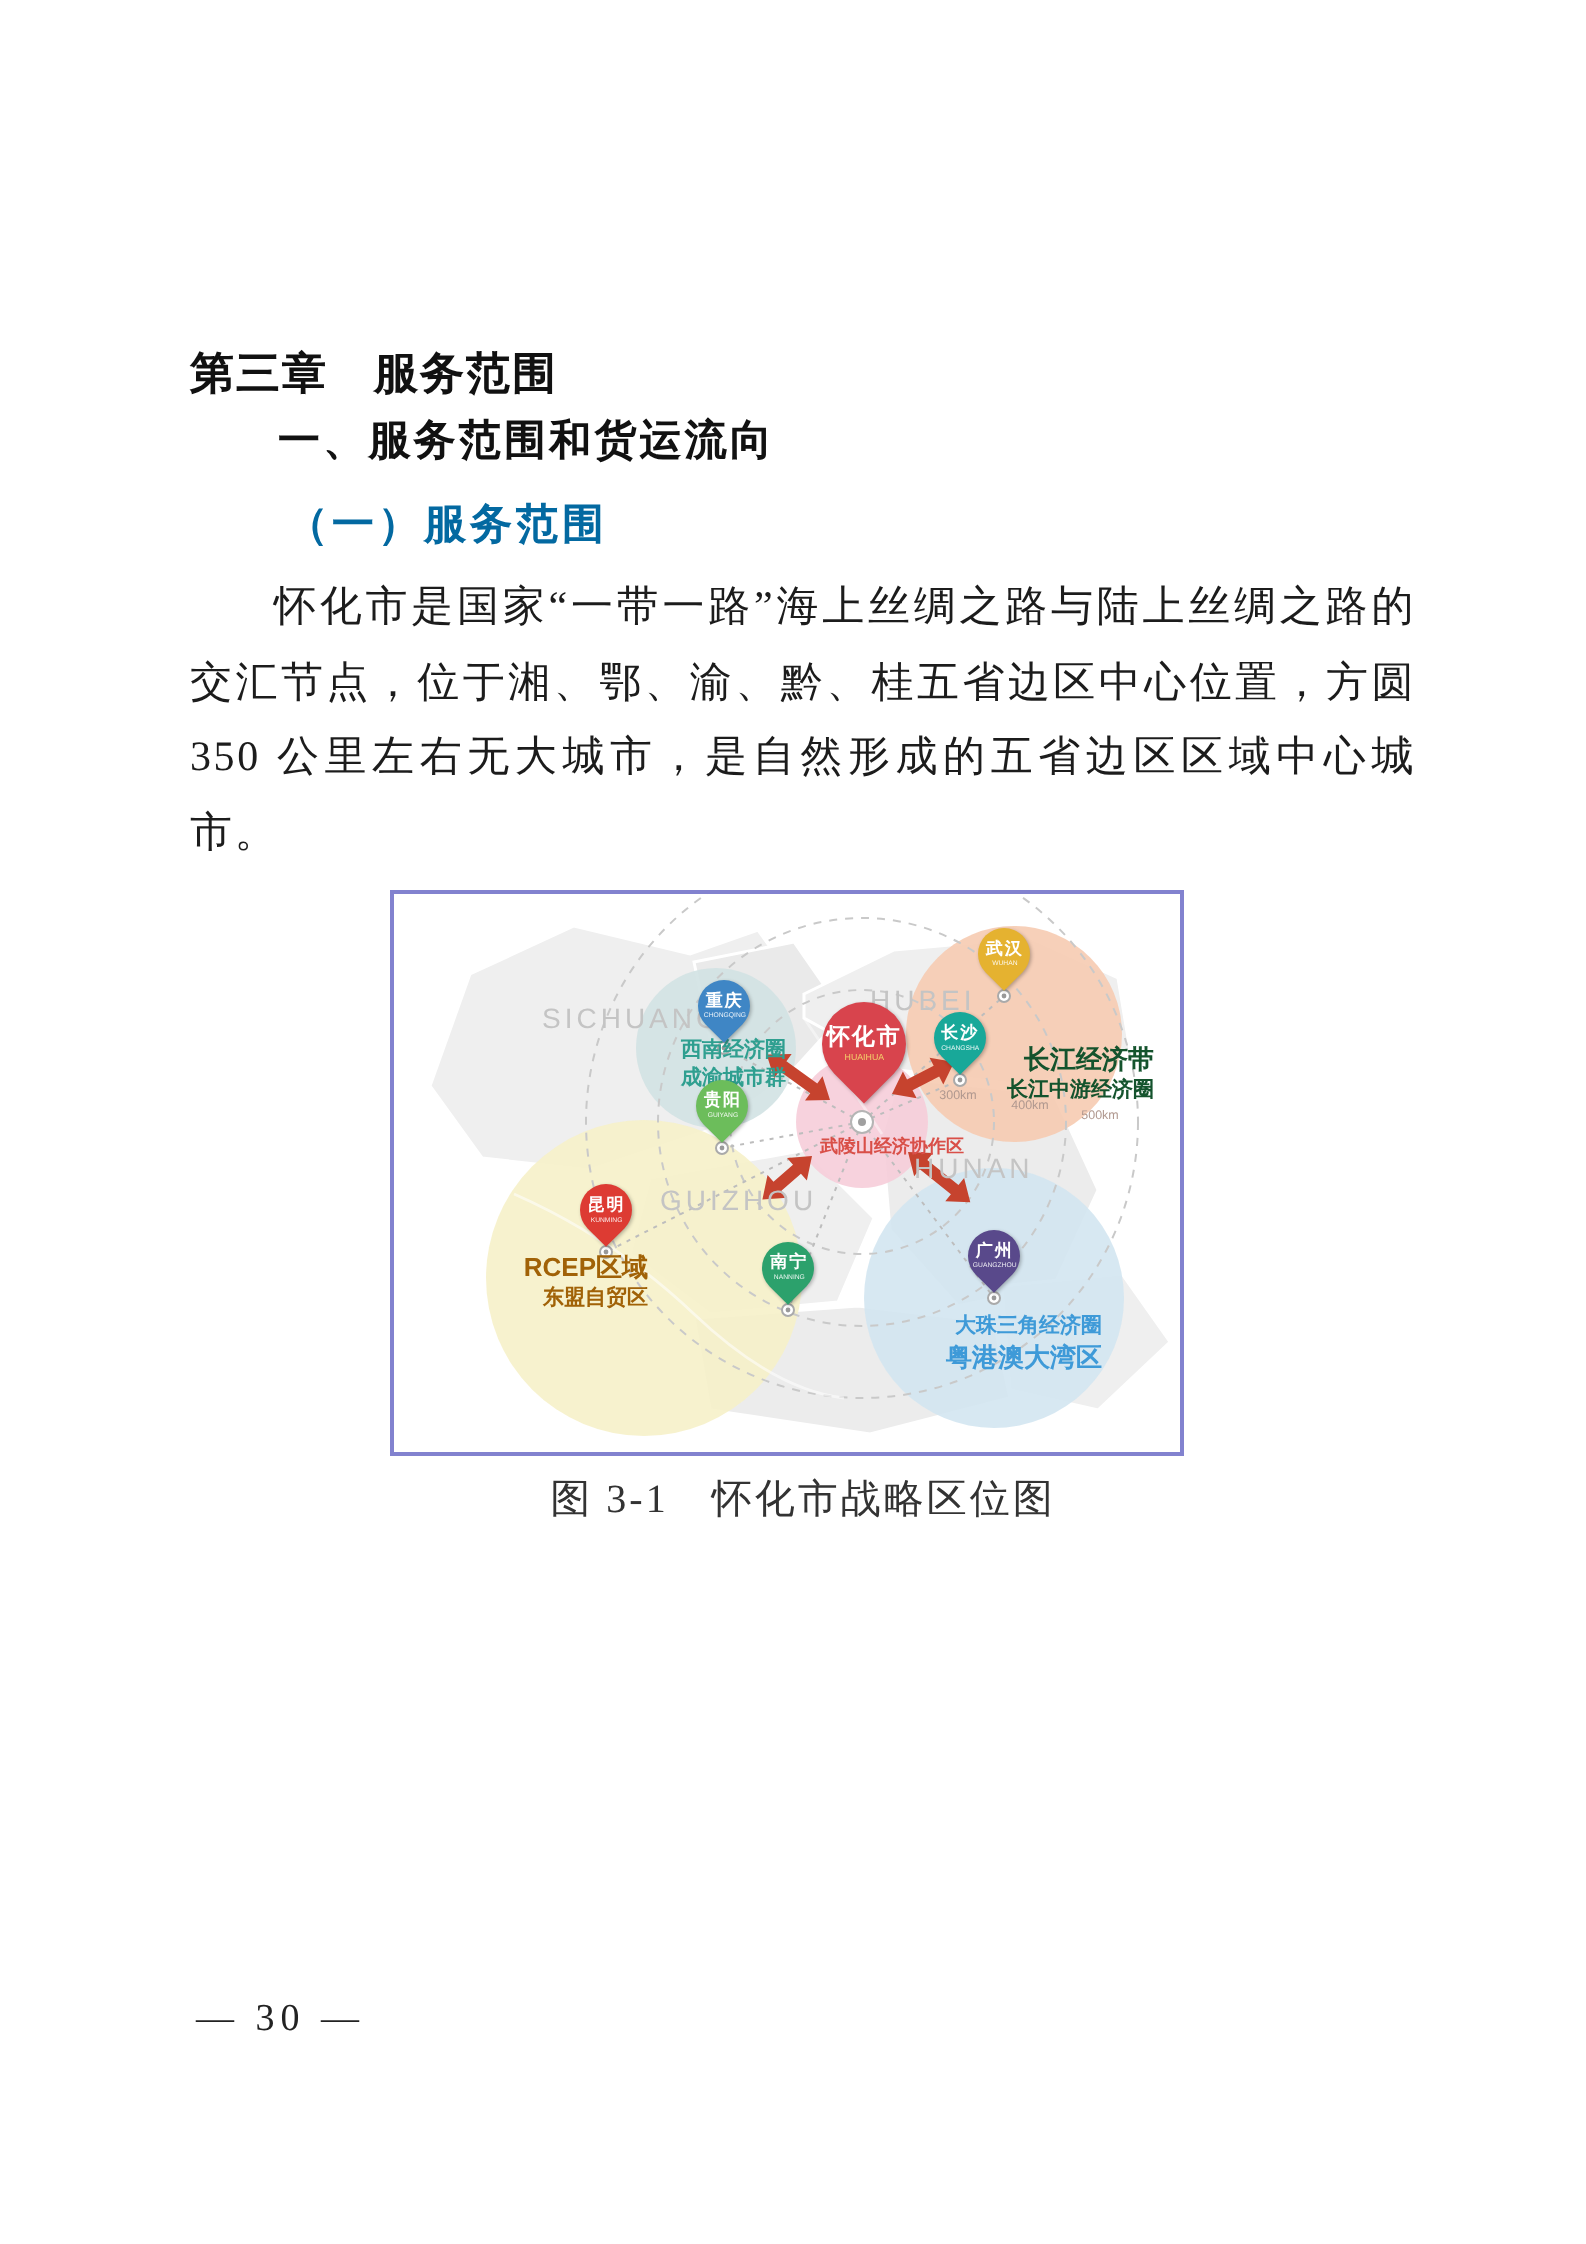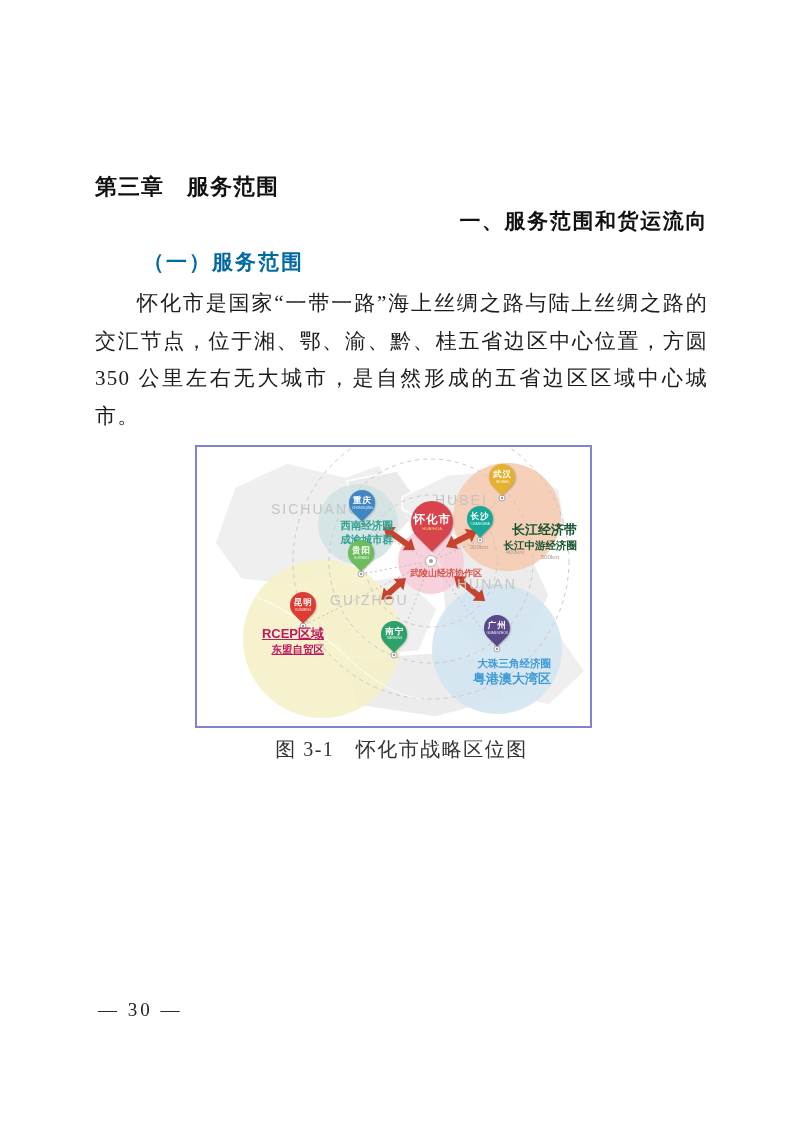--- a/index.html
+++ b/index.html
@@ -11,21 +11,21 @@
   .chapter-title{
     margin:172px 0 0 0;text-align:left;
     font-family:"Liberation Sans","DejaVu Sans",sans-serif;
     font-weight:bold;font-size:22px;line-height:30px;letter-spacing:1px;color:#111;
   }
   .para{font-size:21px;line-height:37.6px;text-align:justify;letter-spacing:1.3px;margin:0;}
   .para-indent{text-indent:2em;}
   .para1{margin-top:16px;}
   .sec-heading{
     margin:0;padding-left:44px;font-family:"Liberation Sans","DejaVu Sans",sans-serif;
-    font-weight:bold;font-size:21px;line-height:37.6px;letter-spacing:1.6px;color:#111;text-align:right;
+    font-weight:bold;font-size:21px;line-height:37.6px;letter-spacing:1.6px;color:#111;
   }
   .sub-heading{
     margin:4px;padding-left:44px;font-size:21px;line-height:37.6px;letter-spacing:2px;color:#0369a1;
   }
   .map-wrap{margin:9px 0 0 100px;}
   .map{
     position:relative;width:393px;height:279px;background:#fff;
     border:2px solid #8282cf;overflow:hidden;
   }
   .map svg{position:absolute;left:0;top:0;}
@@ -152,21 +152,21 @@
       <div class="prov" style="left:260px;top:129px;">HUNAN</div>
 
       <div class="map-label region-label" style="left: 76px; top: 71px; width: 120px; color: rgb(47, 159, 144);">
         <div class="rl-small">西南经济圈</div>
         <div class="rl-small">成渝城市群</div>
       </div>
       <div class="map-label region-label" style="left: 248px; top: 74px; width: 132px; color: #14532d;">
         <div class="rl-big">长江经济带</div>
         <div class="rl-small">长江中游经济圈</div>
       </div>
-      <div class="map-label region-label" style="left: 27px; top: 178px; width: 100px; color: #be185d; text-decoration: underline;">
+      <div class="map-label region-label" style="left: 27px; top: 178px; width: 100px; color: #a16207;">
         <div class="rl-big">RCEP区域</div>
         <div class="rl-small">东盟自贸区</div>
       </div>
       <div class="map-label region-label" style="left: 234px; top: 209px; width: 120px; color: rgb(62, 154, 216);">
         <div class="rl-small">大珠三角经济圈</div>
         <div class="rl-big">粤港澳大湾区</div>
       </div>
       <div class="map-label center-label" style="left: 185px; top: 120px; width: 100px; color: rgb(217, 79, 72);">武陵山经济协作区</div>
 
       <span class="dist" style="left:270px;top:96px;">300km</span>

